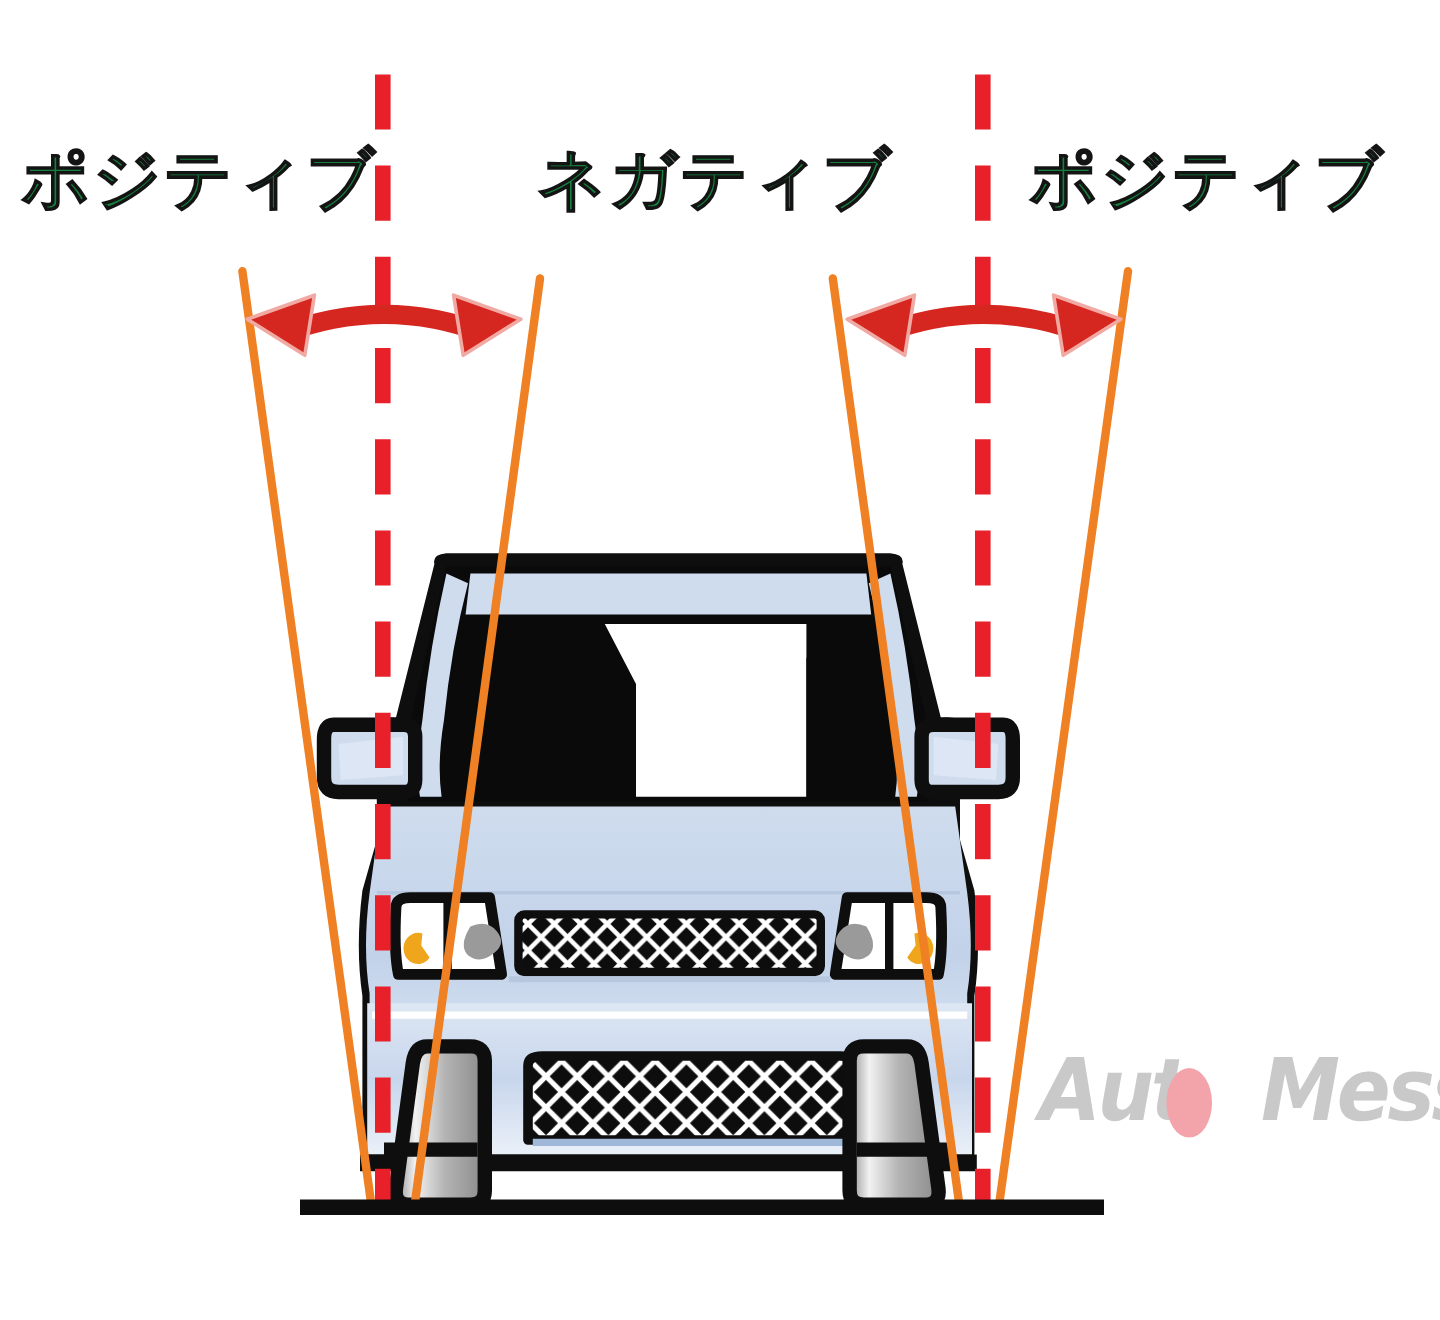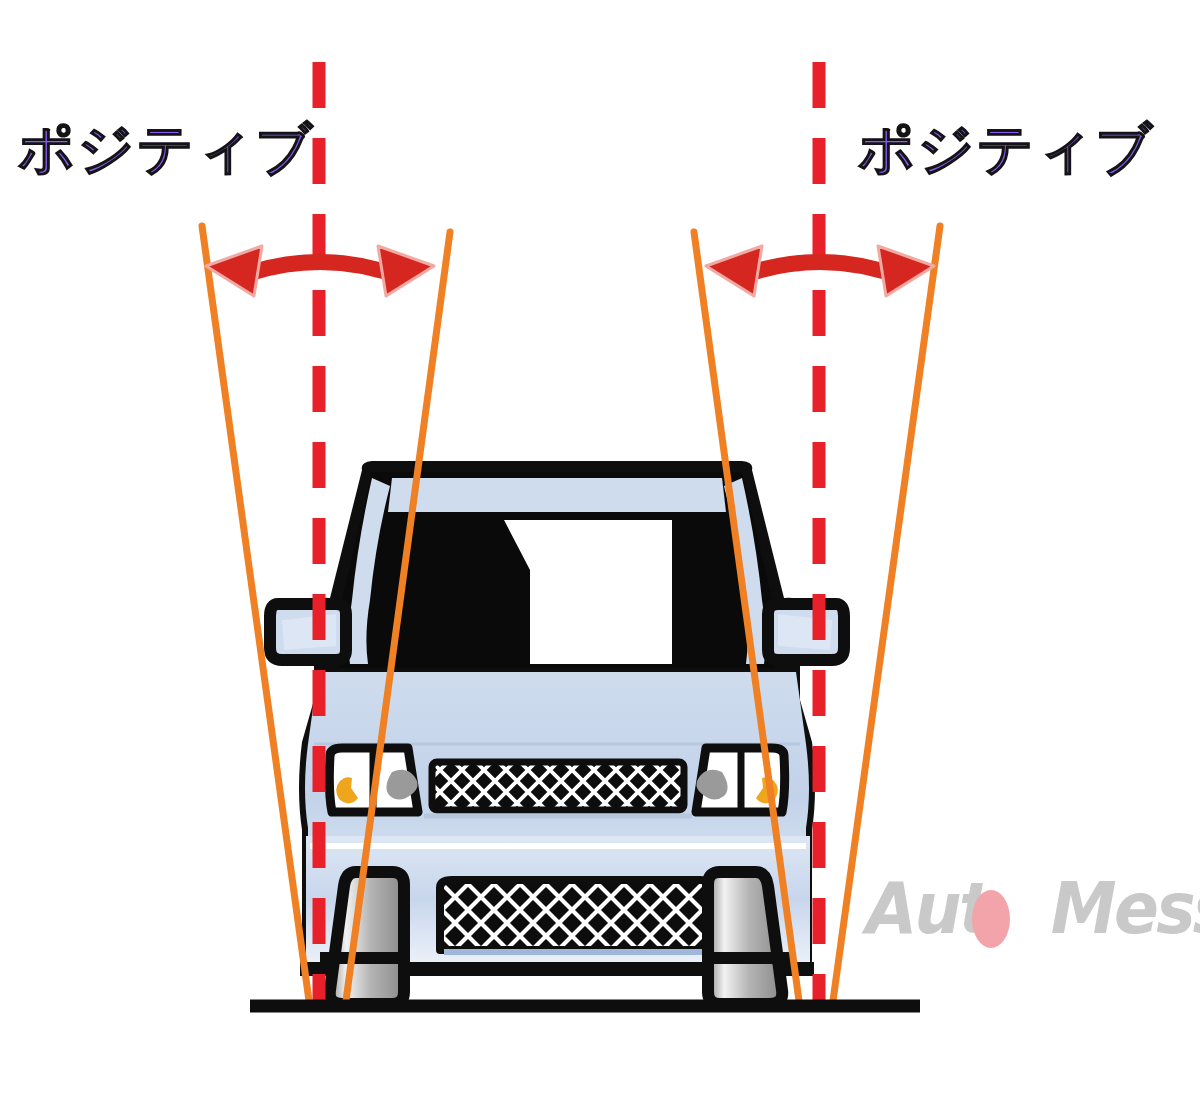--- a/index.html
+++ b/index.html
@@ -19,21 +19,21 @@
   }
   #stage svg.layer {
     position: absolute;
     left: 0;
     top: 0;
     width: 1200px;
     height: 1100px;
   }
   .label {
     position: absolute;
-    color: #8b5cf6;
+    color: #15803d;
     font-size: 56px;
     font-weight: 700;
     letter-spacing: 2px;
     white-space: nowrap;
     font-family: "DejaVu Sans", "Liberation Sans", sans-serif;
     -webkit-text-stroke: 1.2px #141414;
   }
   #label-positive-left  { left: 18px;  top: 112px; }
   #label-negative       { left: 448px; top: 112px; }
   #label-positive-right { left: 858px; top: 112px; }
@@ -229,20 +229,21 @@
       <path d="M736,278 Q820,246 904,278" stroke="#d5271f" stroke-width="16" fill="none" stroke-linecap="butt"></path>
       <path d="M706,266 L762,246 L754,296 Z" fill="#d5271f" stroke="#f0a9a3" stroke-width="3" stroke-linejoin="round"></path>
       <path d="M934,266 L878,246 L886,296 Z" fill="#d5271f" stroke="#f0a9a3" stroke-width="3" stroke-linejoin="round"></path>
     </g>
 
     <line x1="250" y1="1006" x2="920" y2="1006" stroke="#0e0e0e" stroke-width="13" stroke-linecap="butt"></line>
   </svg>
 
   <div class="label" id="label-positive-left">ポジティブ</div>
 
+  <div class="label" id="label-negative">ネガティブ</div>
 
   <div class="label" id="label-positive-right">ポジティブ</div>
 
   <div class="watermark">
     <div class="wm-text">
       <span>Aut</span><span style="opacity:0">o</span><span> Messe Web</span>
     </div>
     <div class="wm-dot"></div>
   </div>
 

